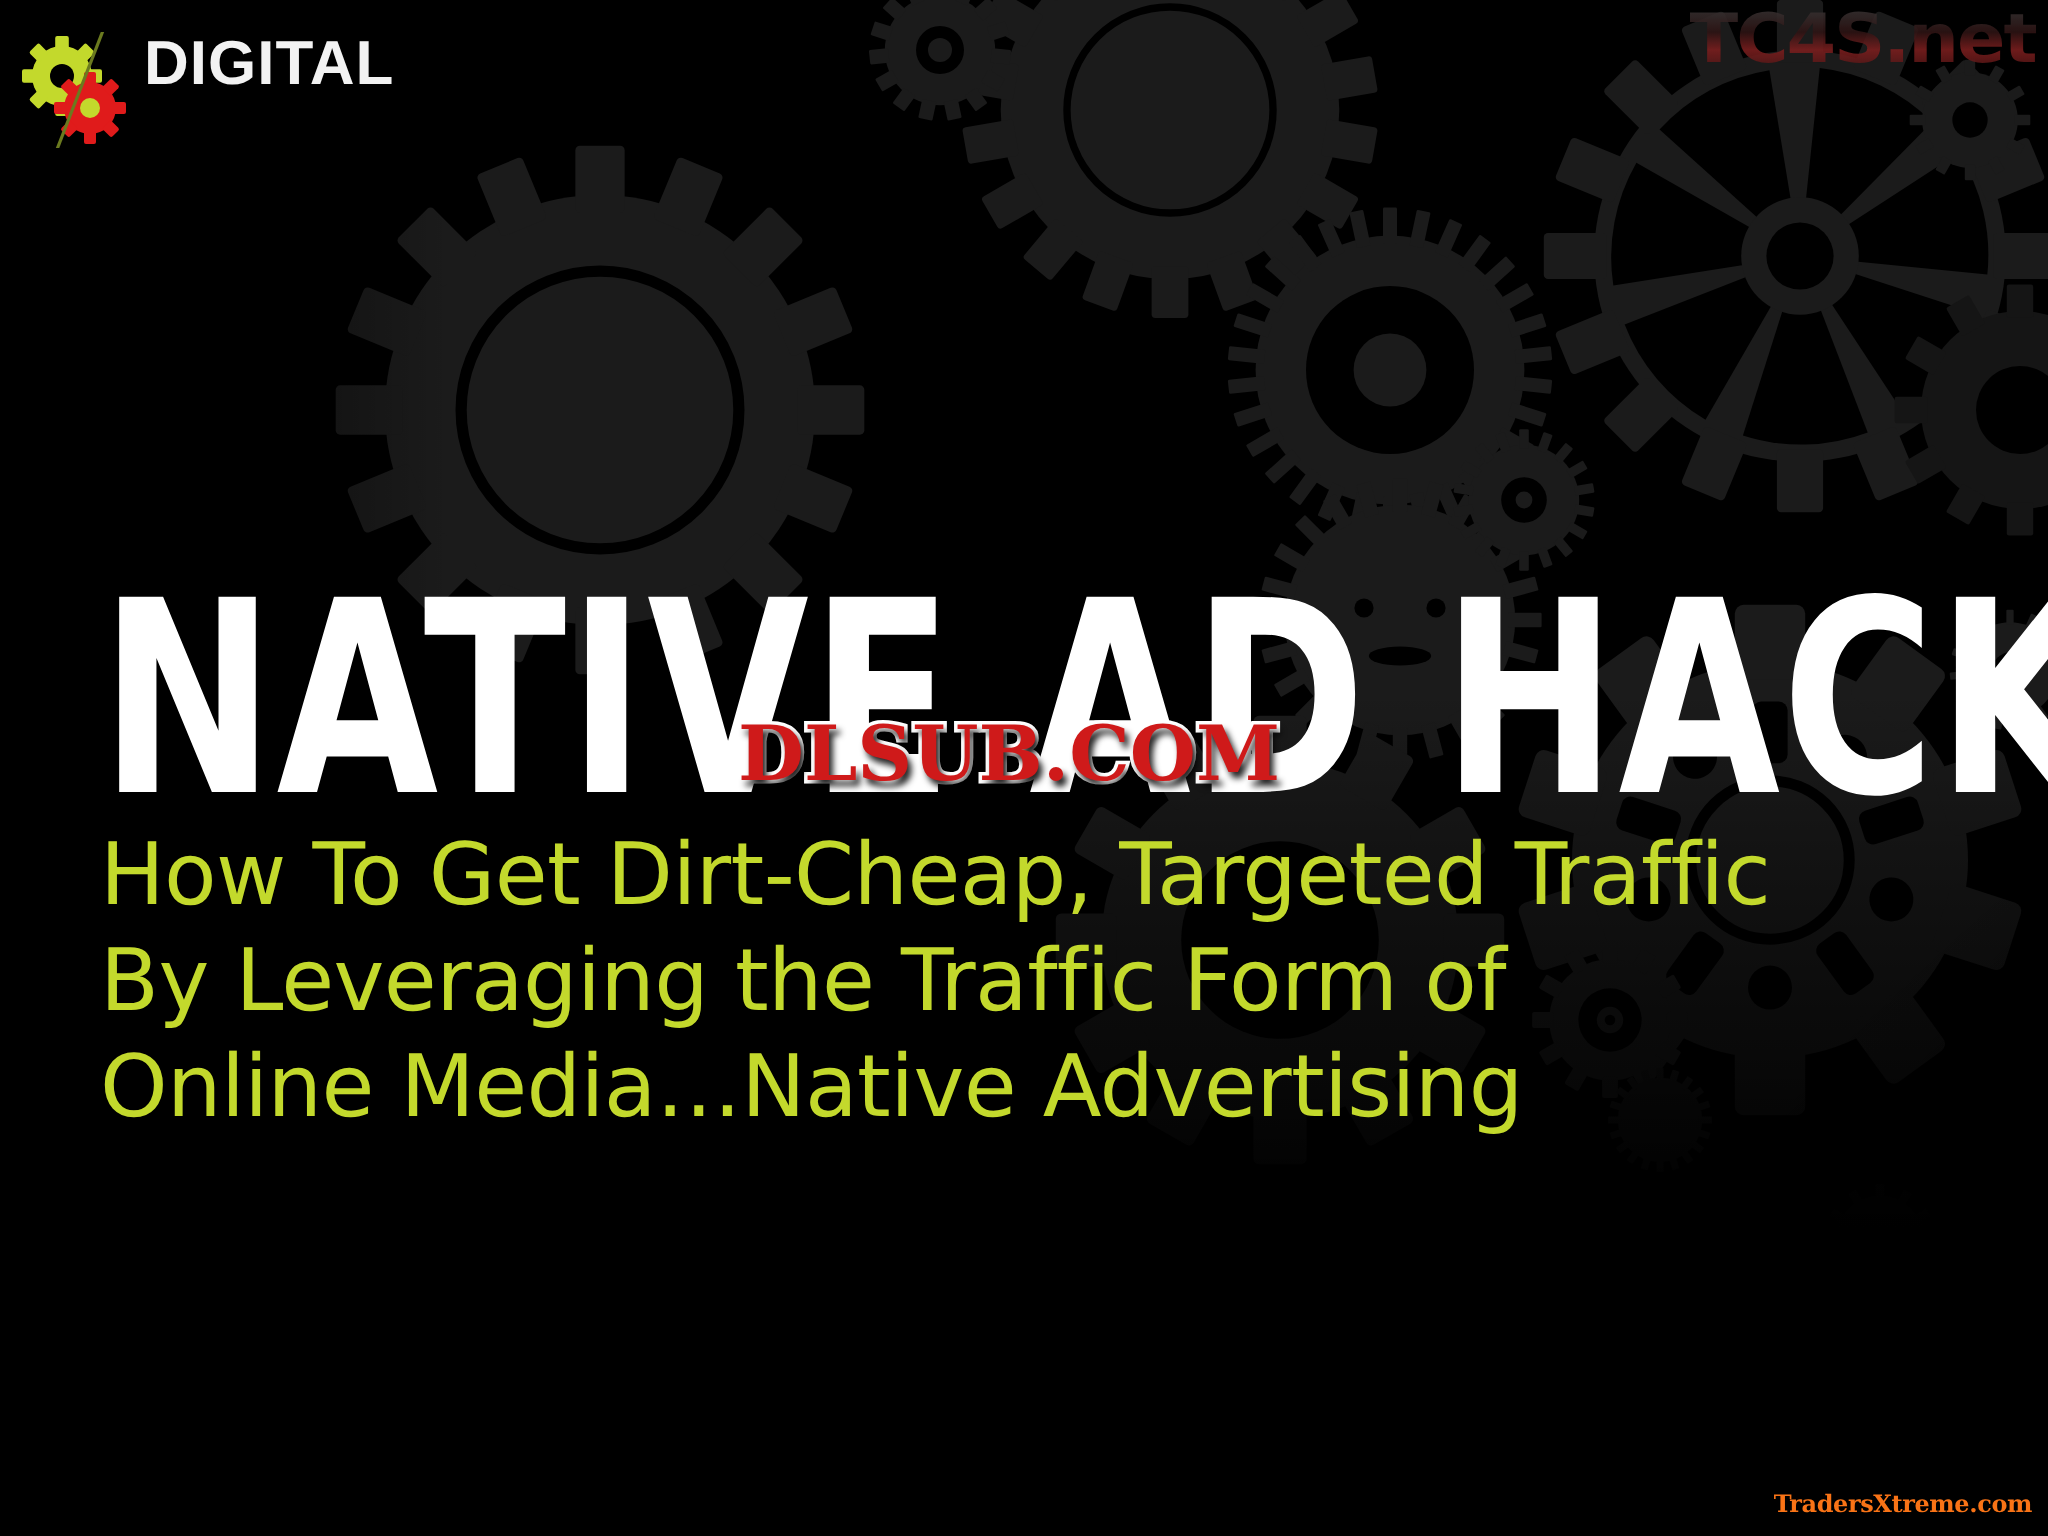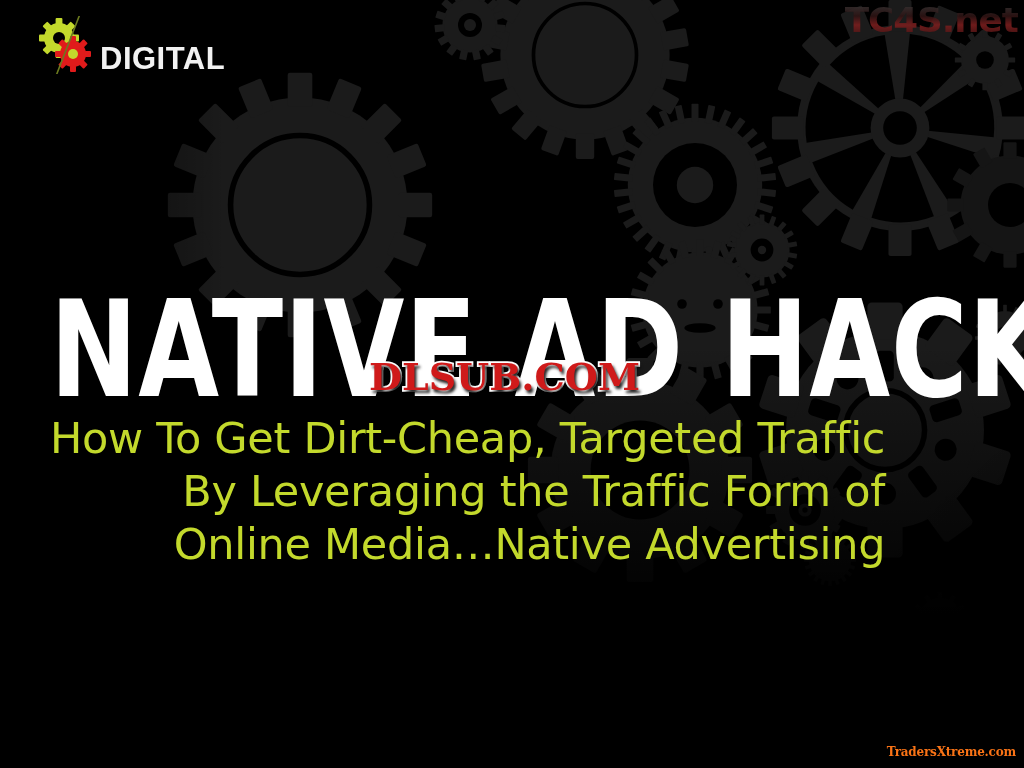--- a/index.html
+++ b/index.html
@@ -22,25 +22,25 @@
     position: absolute;
     left: 0; top: 0;
     width: 1024px;
     height: 768px;
     pointer-events: none;
   }
 
   
   #logo {
     position: absolute;
-    left: 36px;
+    left: 8px;
     top: 16px;
     height: 58px;
     display: flex;
-    align-items: flex-end;
+    align-items: flex-start;
     text-decoration: underline;
   }
   #logo-mark {
     width: 62px;
     height: 58px;
     position: relative;
     flex: none;
   }
   #logo-wordmark {
     margin-left: 2px;
@@ -122,21 +122,21 @@
     left: 50px;
     top: 412px;
     color: #c3d92c;
     font-family: "DejaVu Sans", sans-serif;
     font-weight: 400;
     font-size: 43px;
     line-height: 53px;
     letter-spacing: -0.3px;
     white-space: nowrap;
   }
-  #subtitle .sub-line { display: block; text-align: right; }
+  #subtitle .sub-line { display: block; }
 
   
   #traders-watermark {
     position: absolute;
     right: 8px;
     bottom: 10px;
     font-family: "DejaVu Serif", serif;
     font-weight: 700;
     font-size: 12px;
     line-height: 1;

